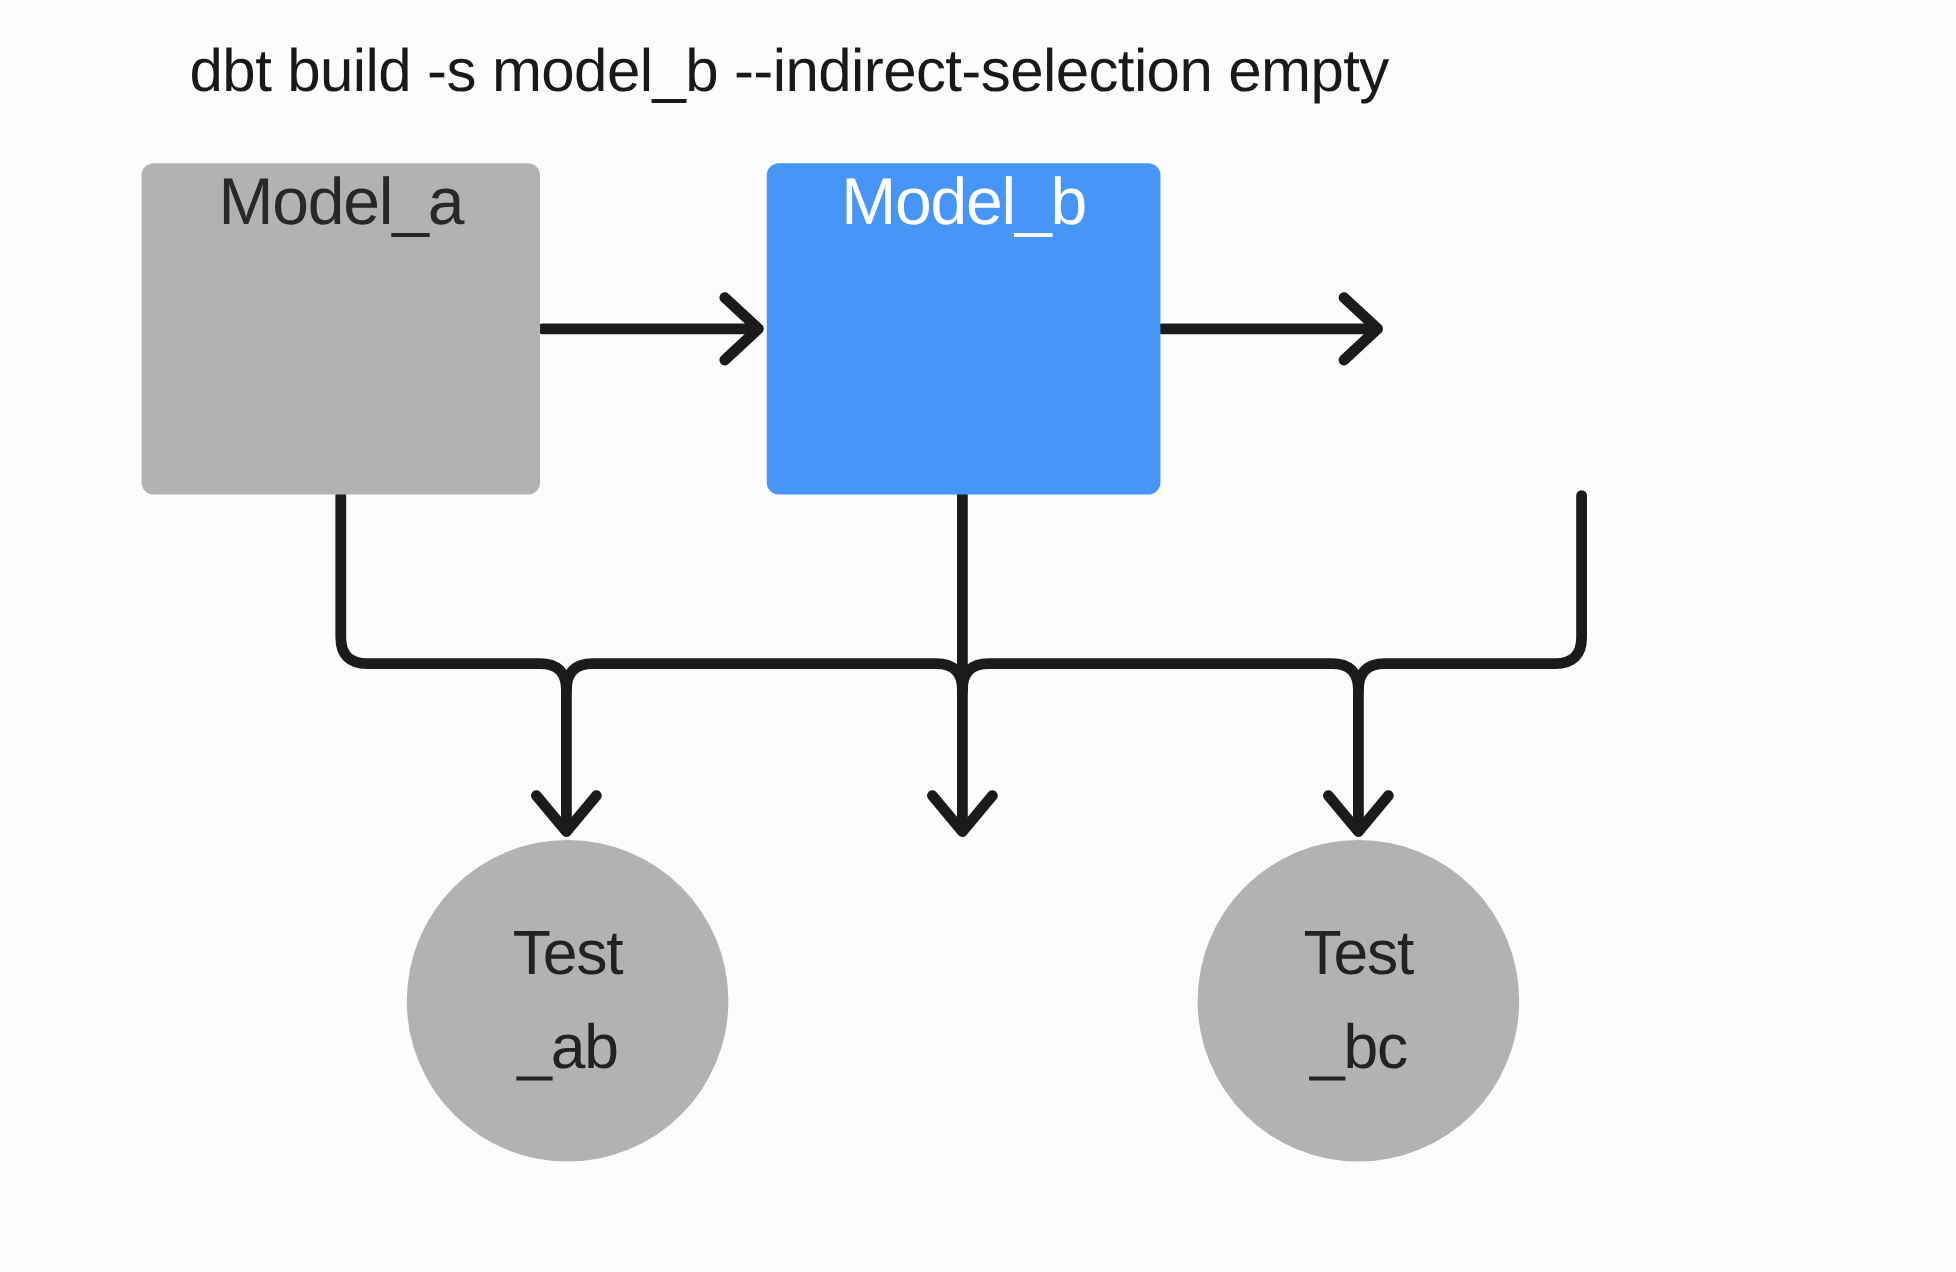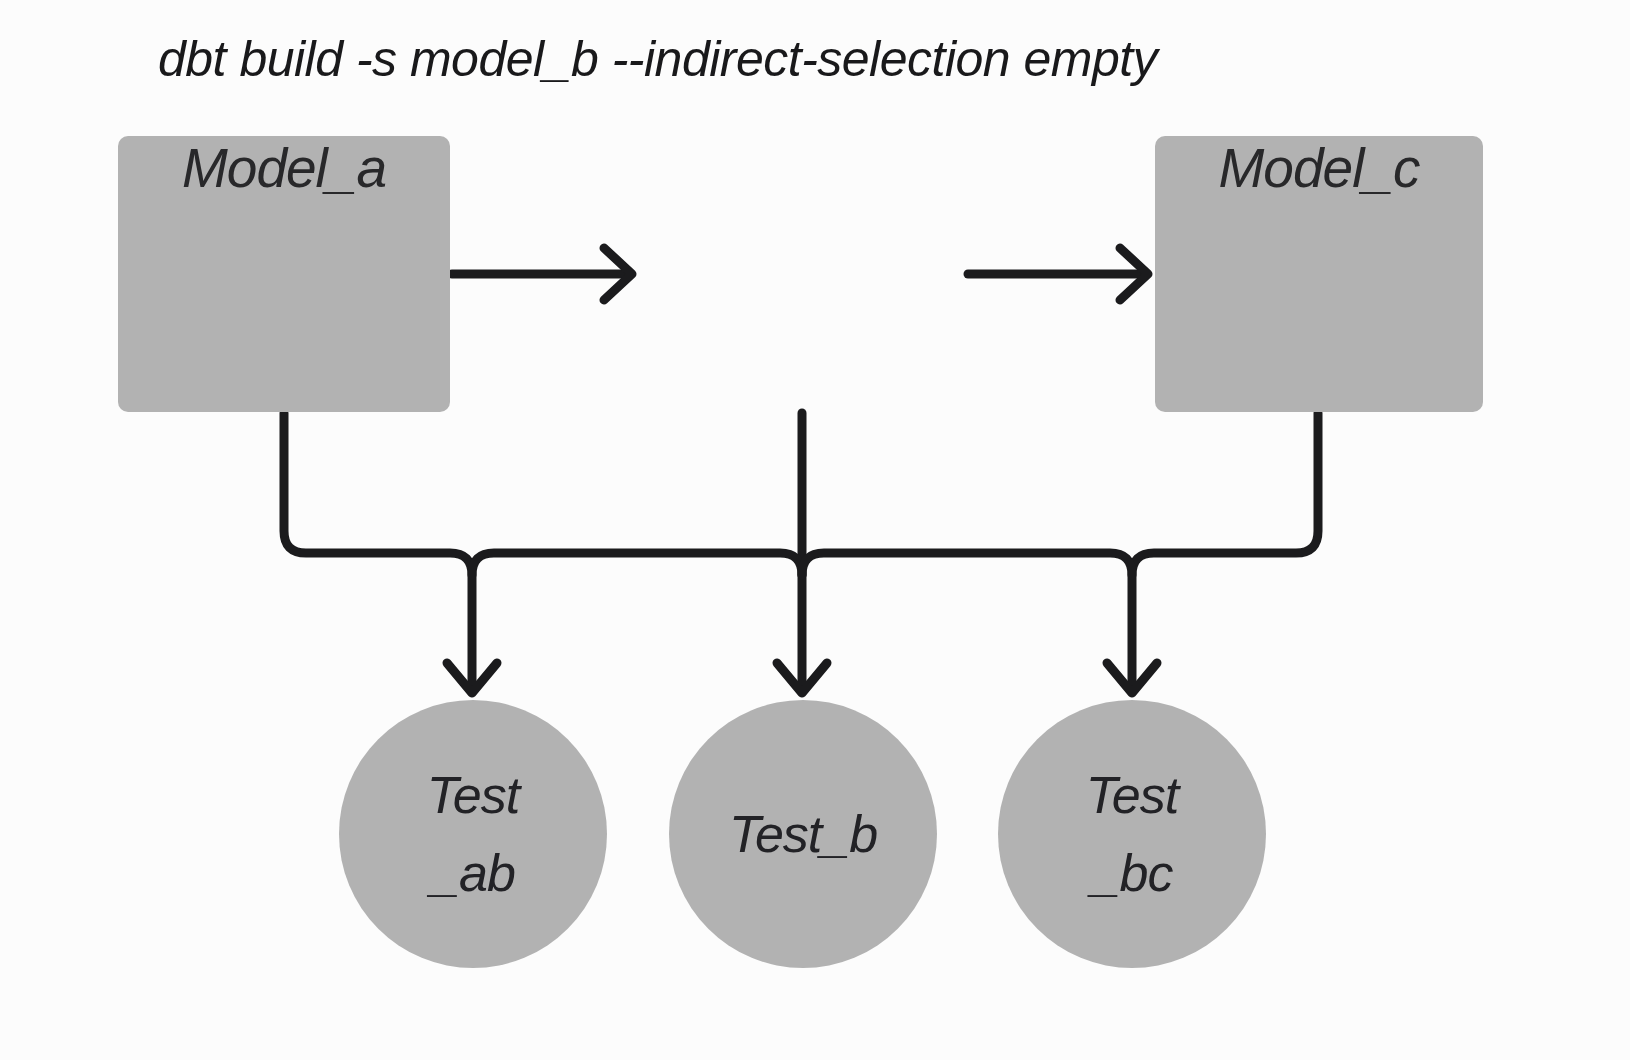--- a/index.html
+++ b/index.html
@@ -6,21 +6,20 @@
   body {
     width: 1630px; height: 1060px;
     font-family: "Liberation Sans", "DejaVu Sans", sans-serif;
     background: var(--background, #fcfcfc);
     overflow: hidden;
   }
   .canvas {
     position: relative;
     width: 1364px; height: 1060px;
     background: var(--background, #fcfcfc);
-    font-style: italic;
   }
   .title {
     position: absolute;
     left: 158px; top: 30px;
     margin: 0;
     font-size: 50px;
     font-weight: 500;
     letter-spacing: -0.5px;
     color: var(--text-dark, #19191b);
     white-space: nowrap;
@@ -117,30 +116,26 @@
     </g>
 
     <g>
       <path d="M802 575 Q802 553 824 553 H1110 Q1132 553 1132 575"></path>
     </g>
   </svg>
 
   <div class="node model" id="model_a">
     <span>Model_a</span>
   </div>
-  <div class="node model" id="model_c">
-    <span>Model_c</span>
+  <div class="node model selected" id="model_b">
+    <span>Model_b</span>
   </div>
 
   <div class="node test" id="test_ab">
     <span>Test</span>
     <span>_ab</span>
-  </div>
-  <div class="node test" id="test_b">
-    <span>Test_b</span>
-
   </div>
   <div class="node test" id="test_bc">
     <span>Test</span>
     <span>_bc</span>
   </div>
 
 </div>
 
 </body></html>

